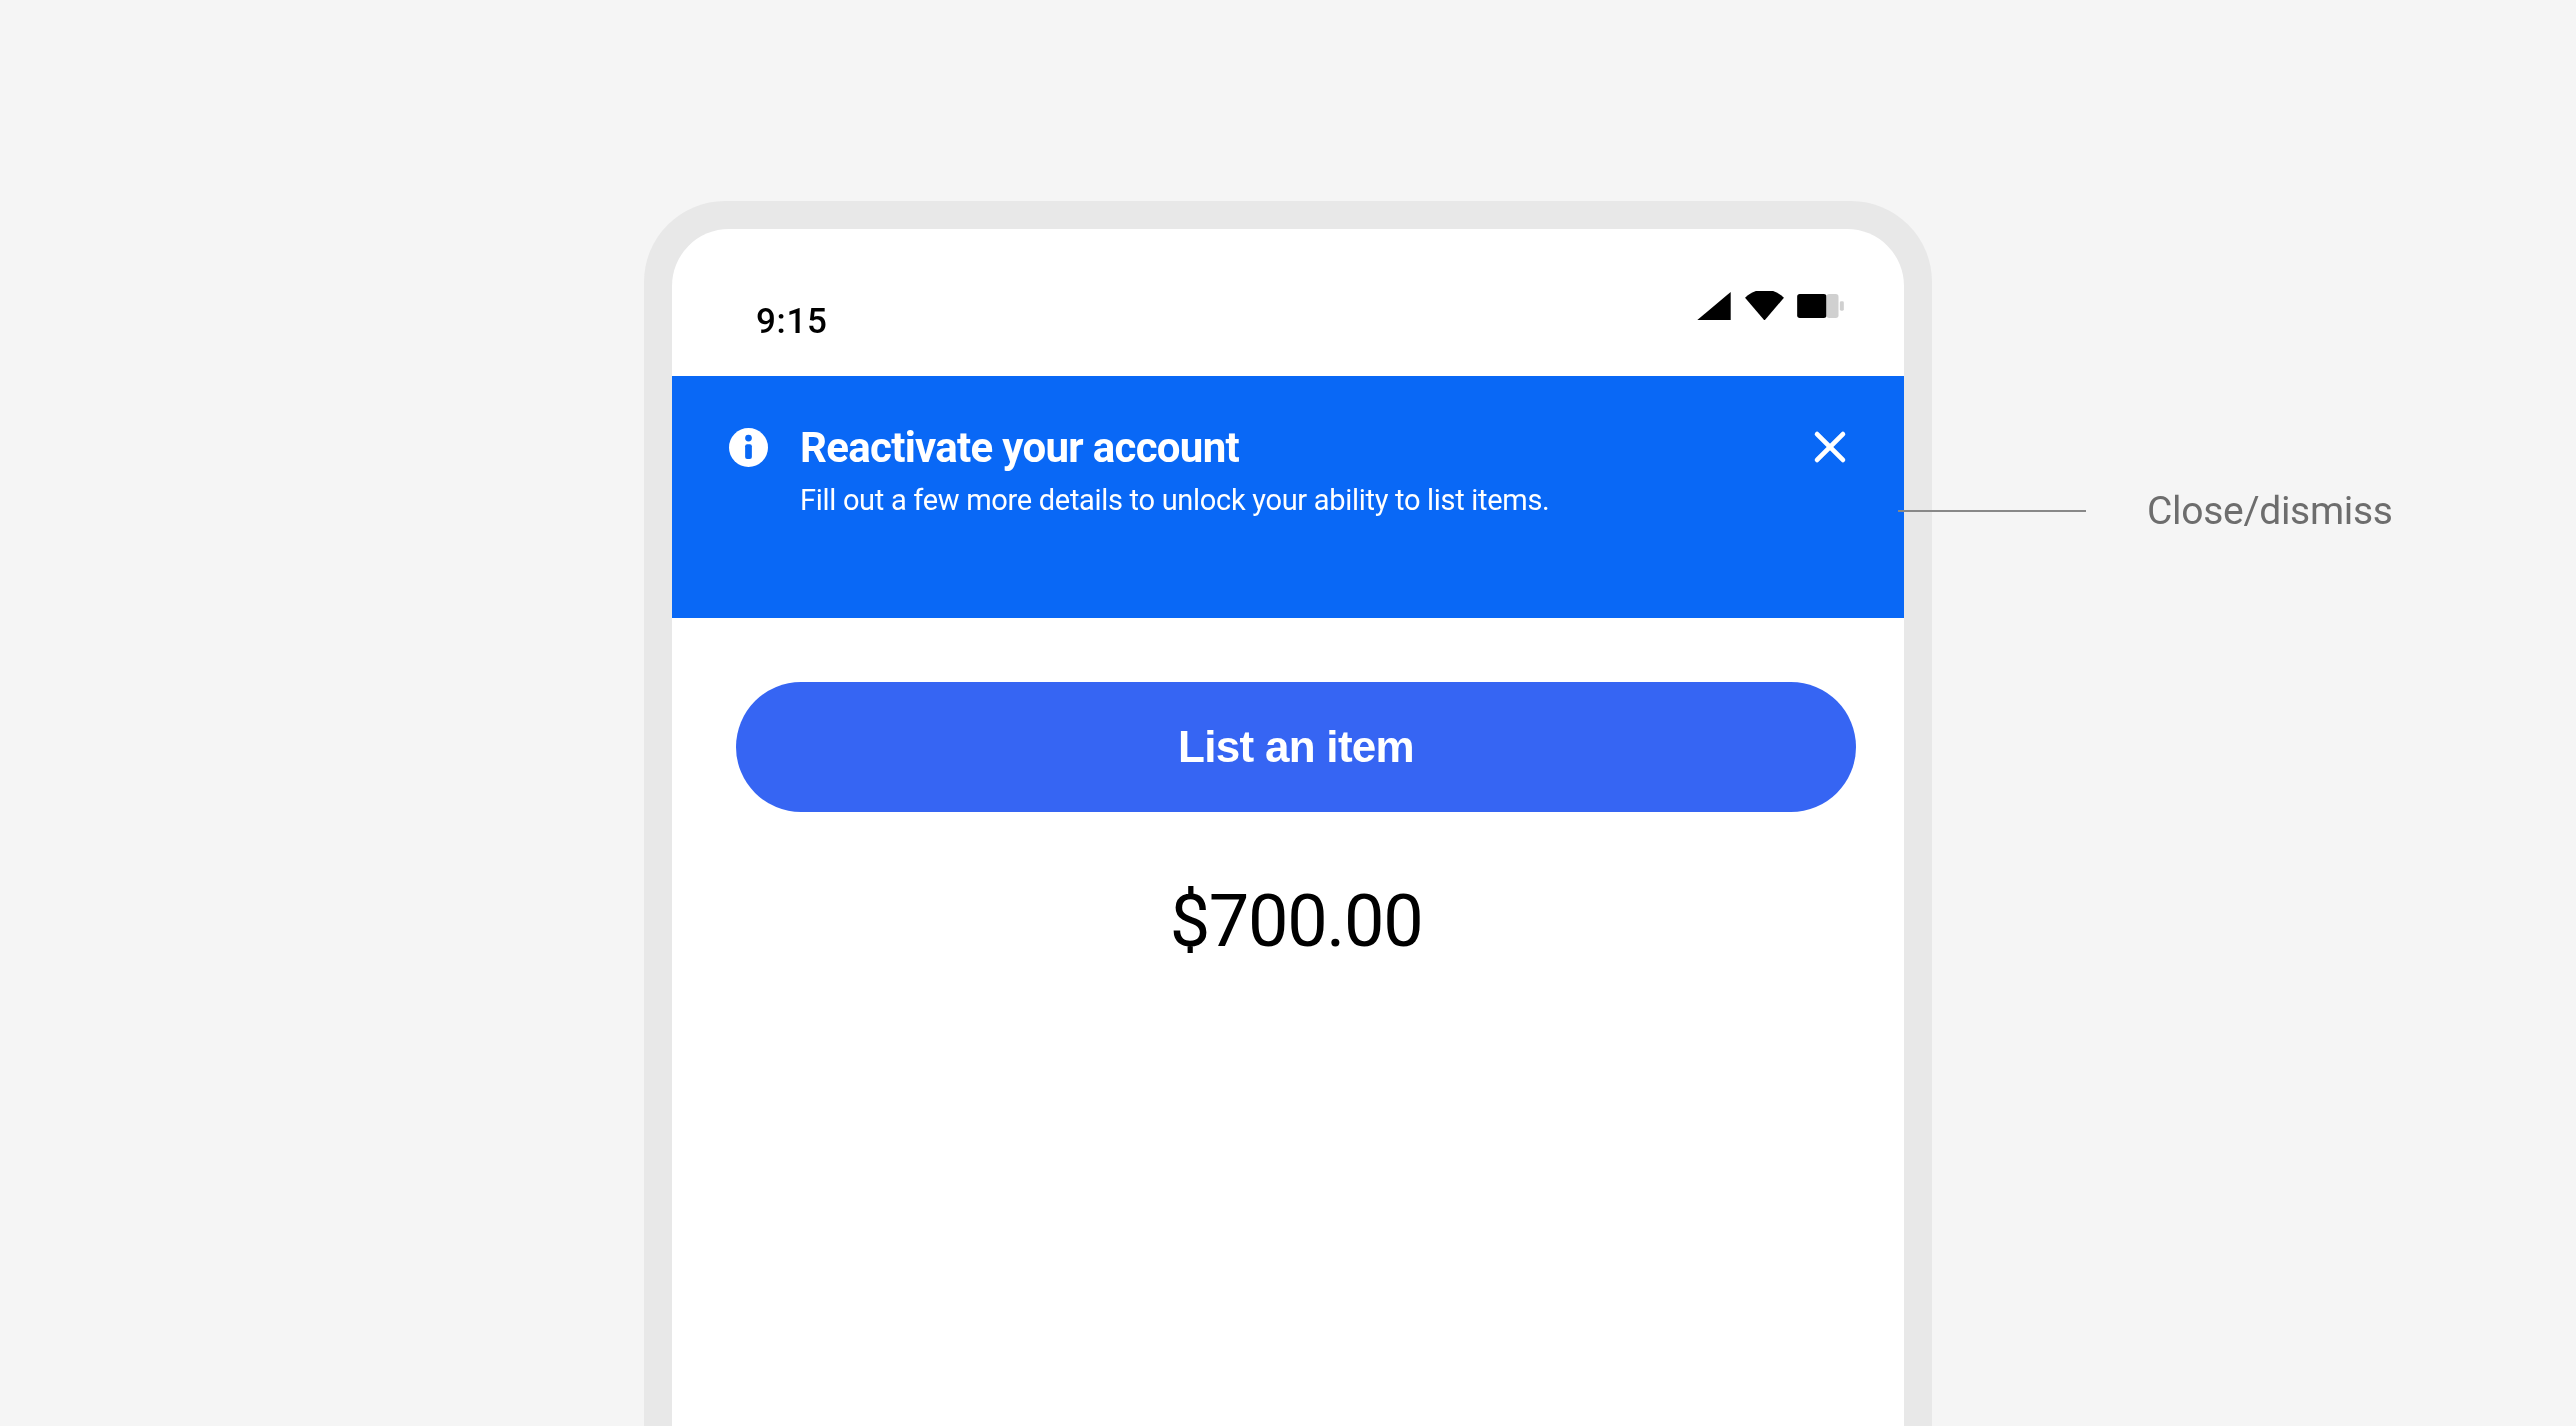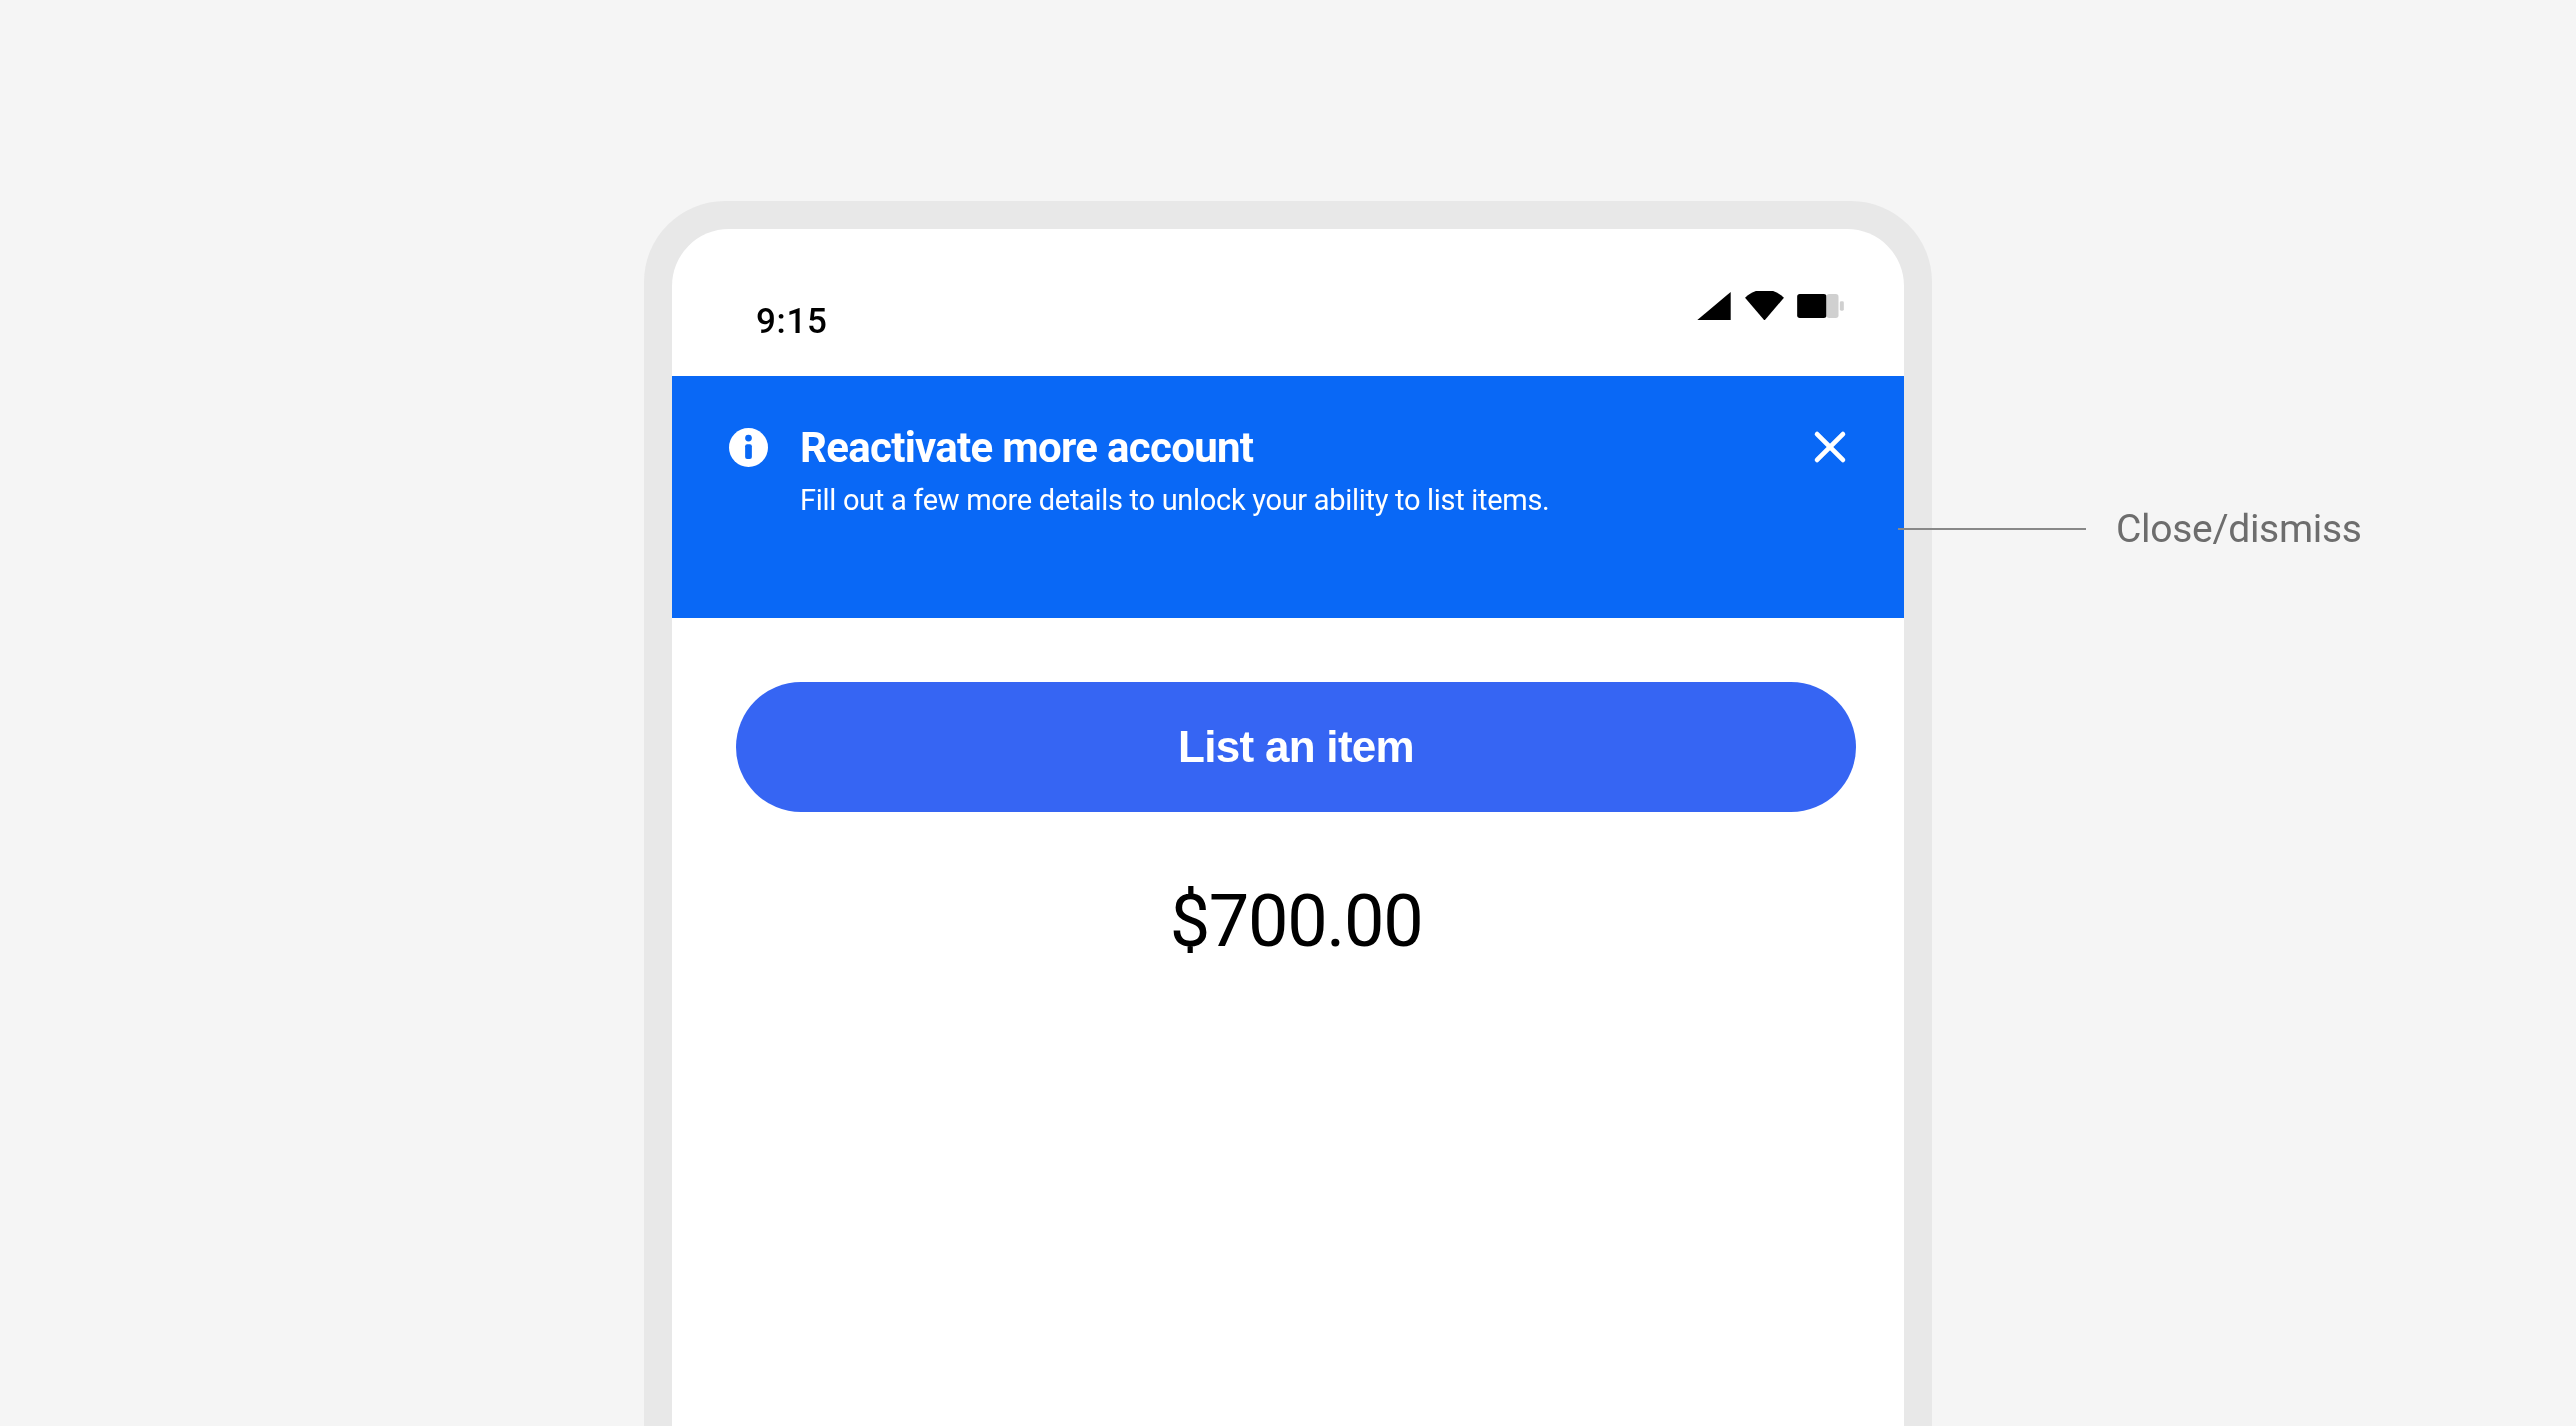--- a/index.html
+++ b/index.html
@@ -149,24 +149,25 @@
     .price-display {
       text-align: center;
       font-size: 72px;
       font-weight: 400;
       color: #000000;
       letter-spacing: -1.3px;
     }
     
     .annotation {
       position: absolute;
-      top: 305px;
+      top: 287px;
       left: 1254px;
       display: flex;
       align-items: center;
+      gap: 31px;
     }
     
     .annotation-line {
       width: 188px;
       height: 2px;
       background-color: #888888;
     }
     
     .annotation-label {
       font-size: 39px;
@@ -207,21 +208,21 @@
 
       <div class="banner">
         <div class="info-icon-wrap">
           <svg width="39" height="39" viewBox="0 0 58 58">
             <circle cx="29" cy="29" r="29" fill="#ffffff"></circle>
             <circle cx="29" cy="15" r="5" fill="#0968F6"></circle>
             <rect x="24" y="24" width="10" height="22" rx="3" fill="#0968F6"></rect>
           </svg>
         </div>
         <div class="banner-content">
-          <div class="banner-title">Reactivate more account</div>
+          <div class="banner-title">Reactivate your account</div>
           <div class="banner-description">Fill out a few more details to unlock your ability to list items.</div>
         </div>
         <button class="close-button">
           <span>
             <svg width="34" height="34" viewBox="0 0 50 50">
               <line x1="6" y1="6" x2="44" y2="44" stroke="#ffffff" stroke-width="7" stroke-linecap="round"></line>
               <line x1="44" y1="6" x2="6" y2="44" stroke="#ffffff" stroke-width="7" stroke-linecap="round"></line>
             </svg>
           </span>
         </button>

